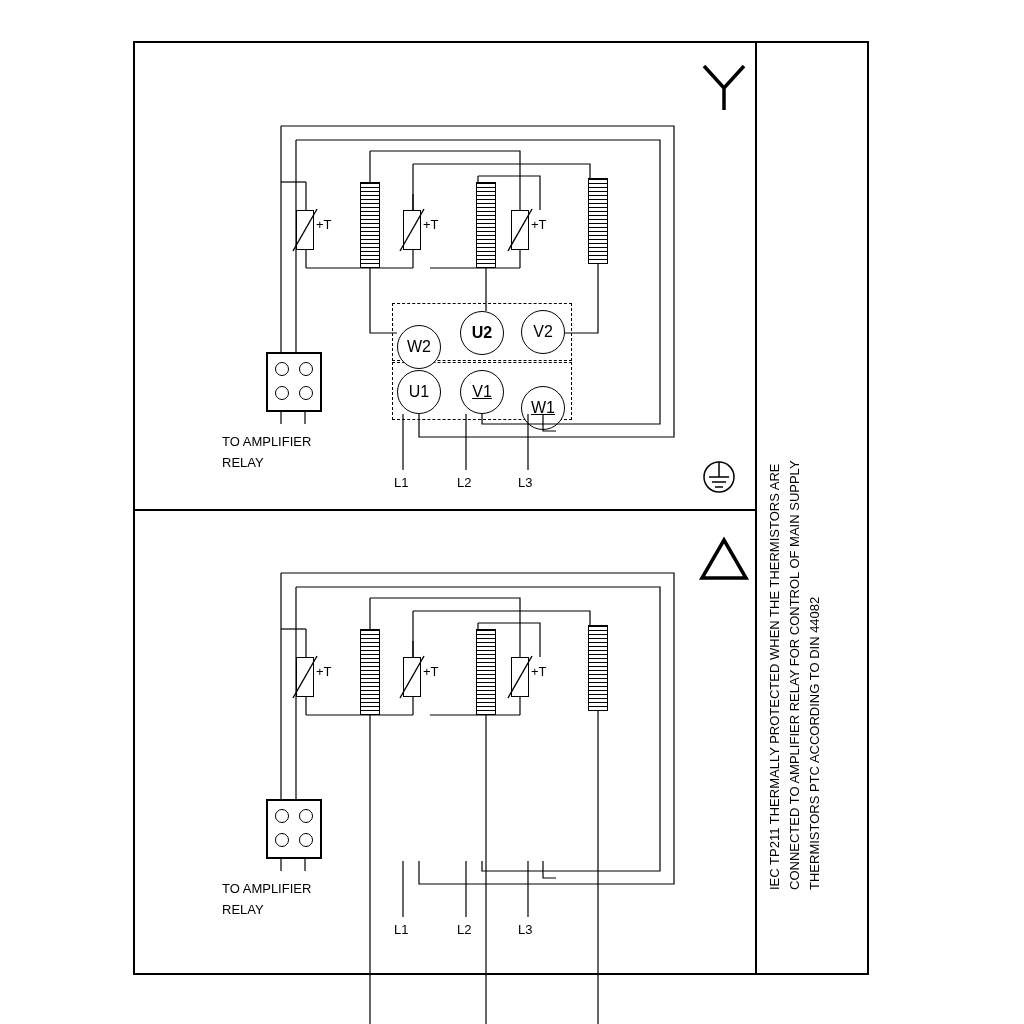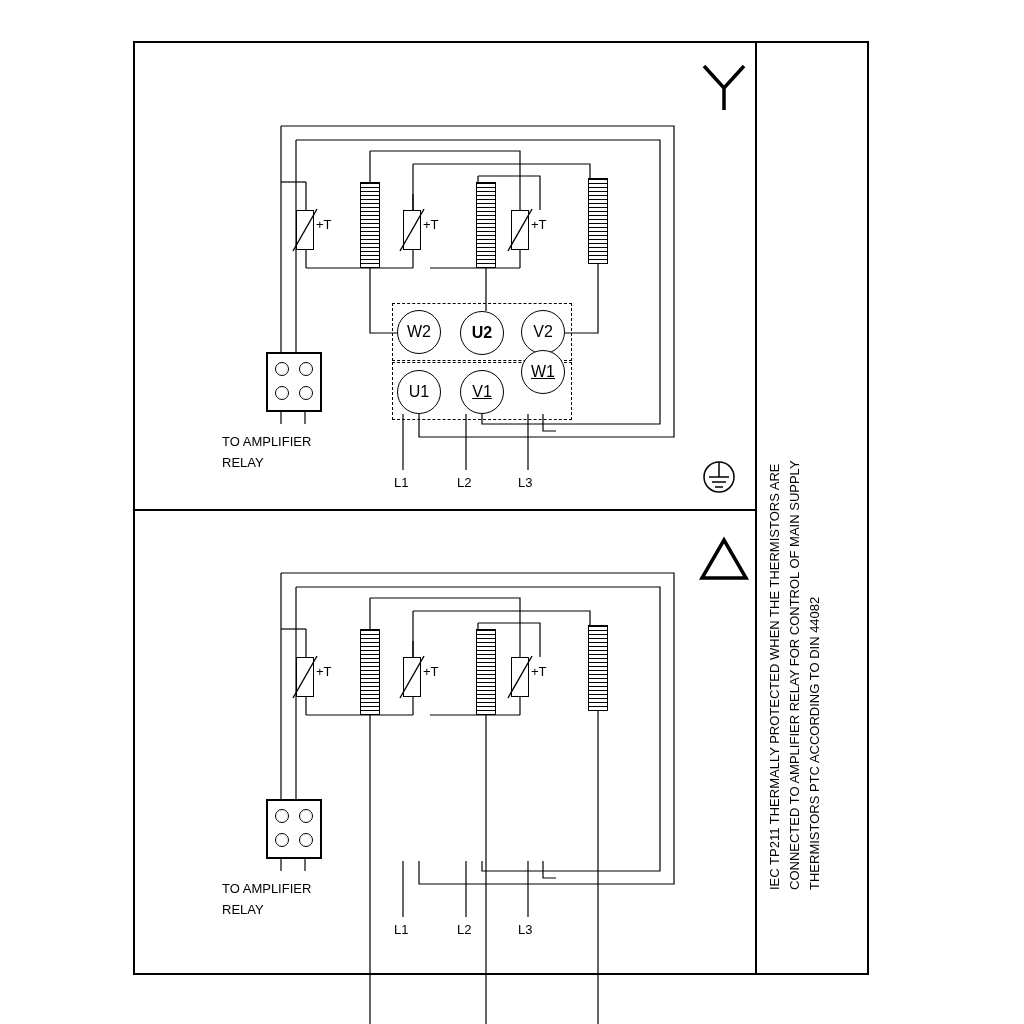--- a/index.html
+++ b/index.html
@@ -113,26 +113,26 @@
         <path d="M281 412 L281 424"></path>
         <path d="M305 412 L305 424"></path>
       </g>
     </svg>
     <div class="txt" style="left:222px;top:433px;">TO AMPLIFIER</div>
     <div class="txt" style="left:222px;top:454px;">RELAY</div>
 
     <div class="dashbox" style="left:392px;top:303px;width:180px;height:58px;"></div>
     <div class="dashbox" style="left:392px;top:362px;width:180px;height:58px;"></div>
 
-    <div class="term" style="left:397px;top:310px;width:44px;height:44px;">W2</div>
+    <div class="term" style="left:397px;top:325px;width:44px;height:44px;">W2</div>
     <div class="term" style="left:460px;top:311px;width:44px;height:44px;font-weight:bold;">U2</div>
     <div class="term" style="left:521px;top:310px;width:44px;height:44px;">V2</div>
     <div class="term" style="left:397px;top:370px;width:44px;height:44px;">U1</div>
     <div class="term" style="left:460px;top:370px;width:44px;height:44px;text-decoration:underline;">V1</div>
-    <div class="term" style="left:521px;top:350px;width:44px;height:44px;text-decoration:underline;">W1</div>
+    <div class="term" style="left:521px;top:386px;width:44px;height:44px;text-decoration:underline;">W1</div>
 
     <svg class="abs" style="left:0;top:0;" width="1024" height="509">
       <g stroke="#000" stroke-width="1.2" fill="none">
         <path d="M403 414 L403 470"></path>
         <path d="M466 414 L466 470"></path>
         <path d="M528 414 L528 470"></path>
         <path d="M419 414 L419 437 L605 437"></path>
         <path d="M482 414 L482 424 L568 424"></path>
         <path d="M543 414 L543 431 L556 431"></path>
       </g>

